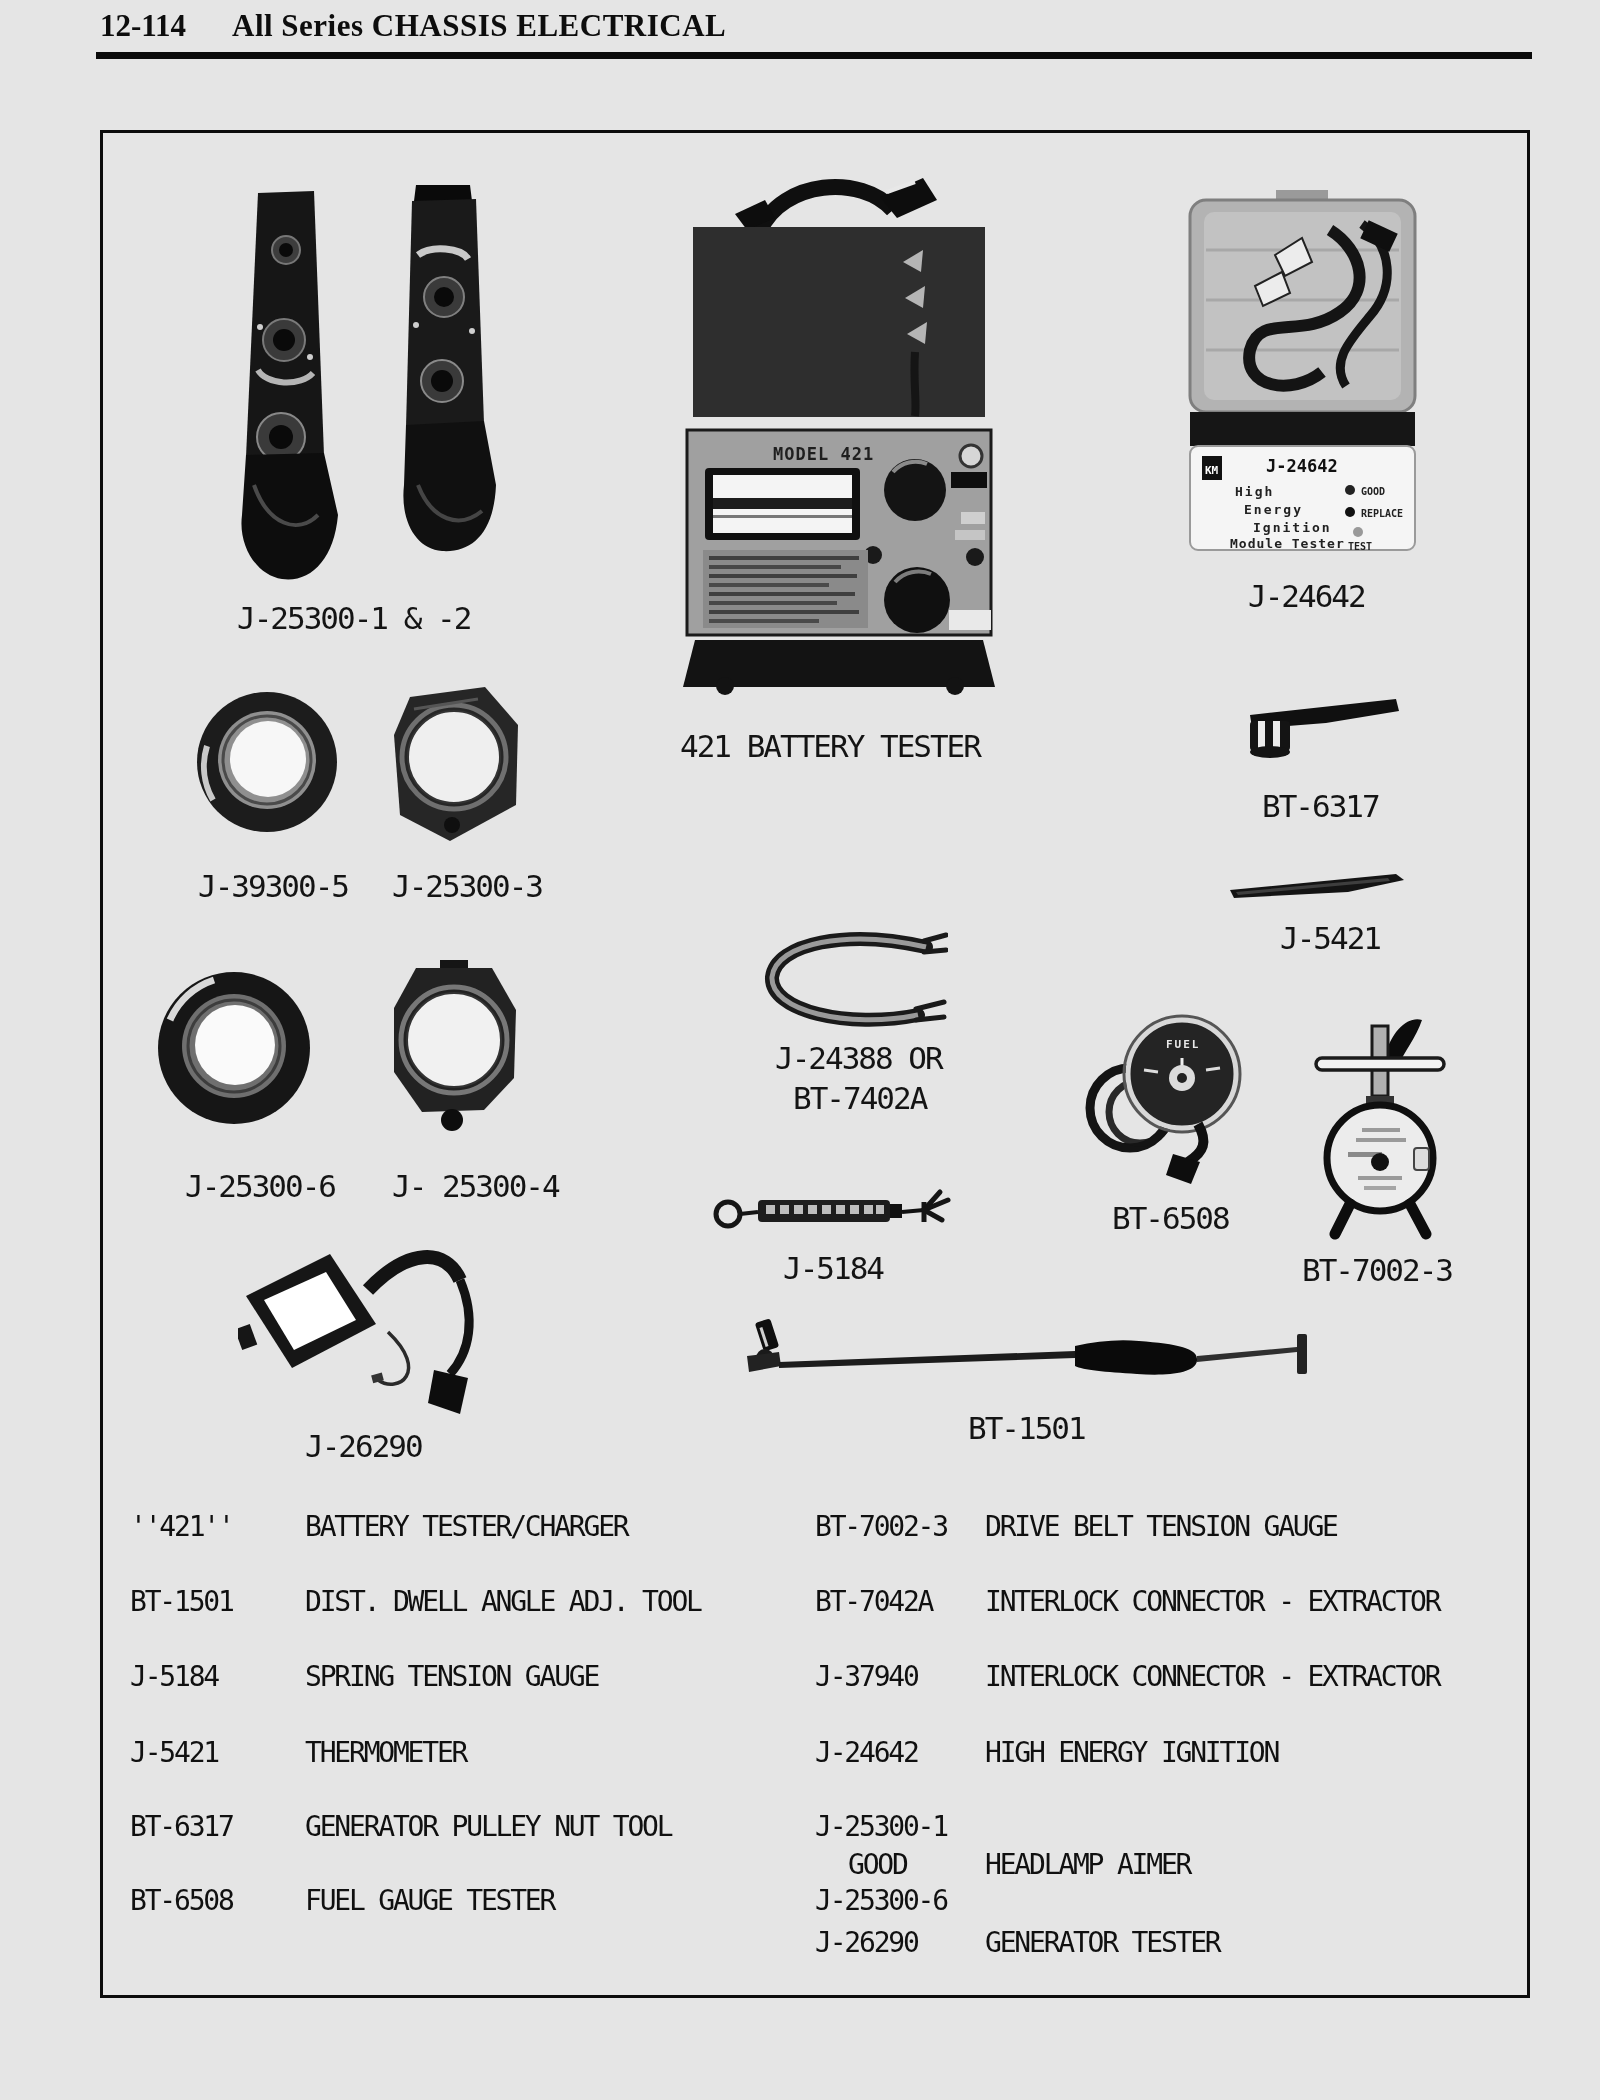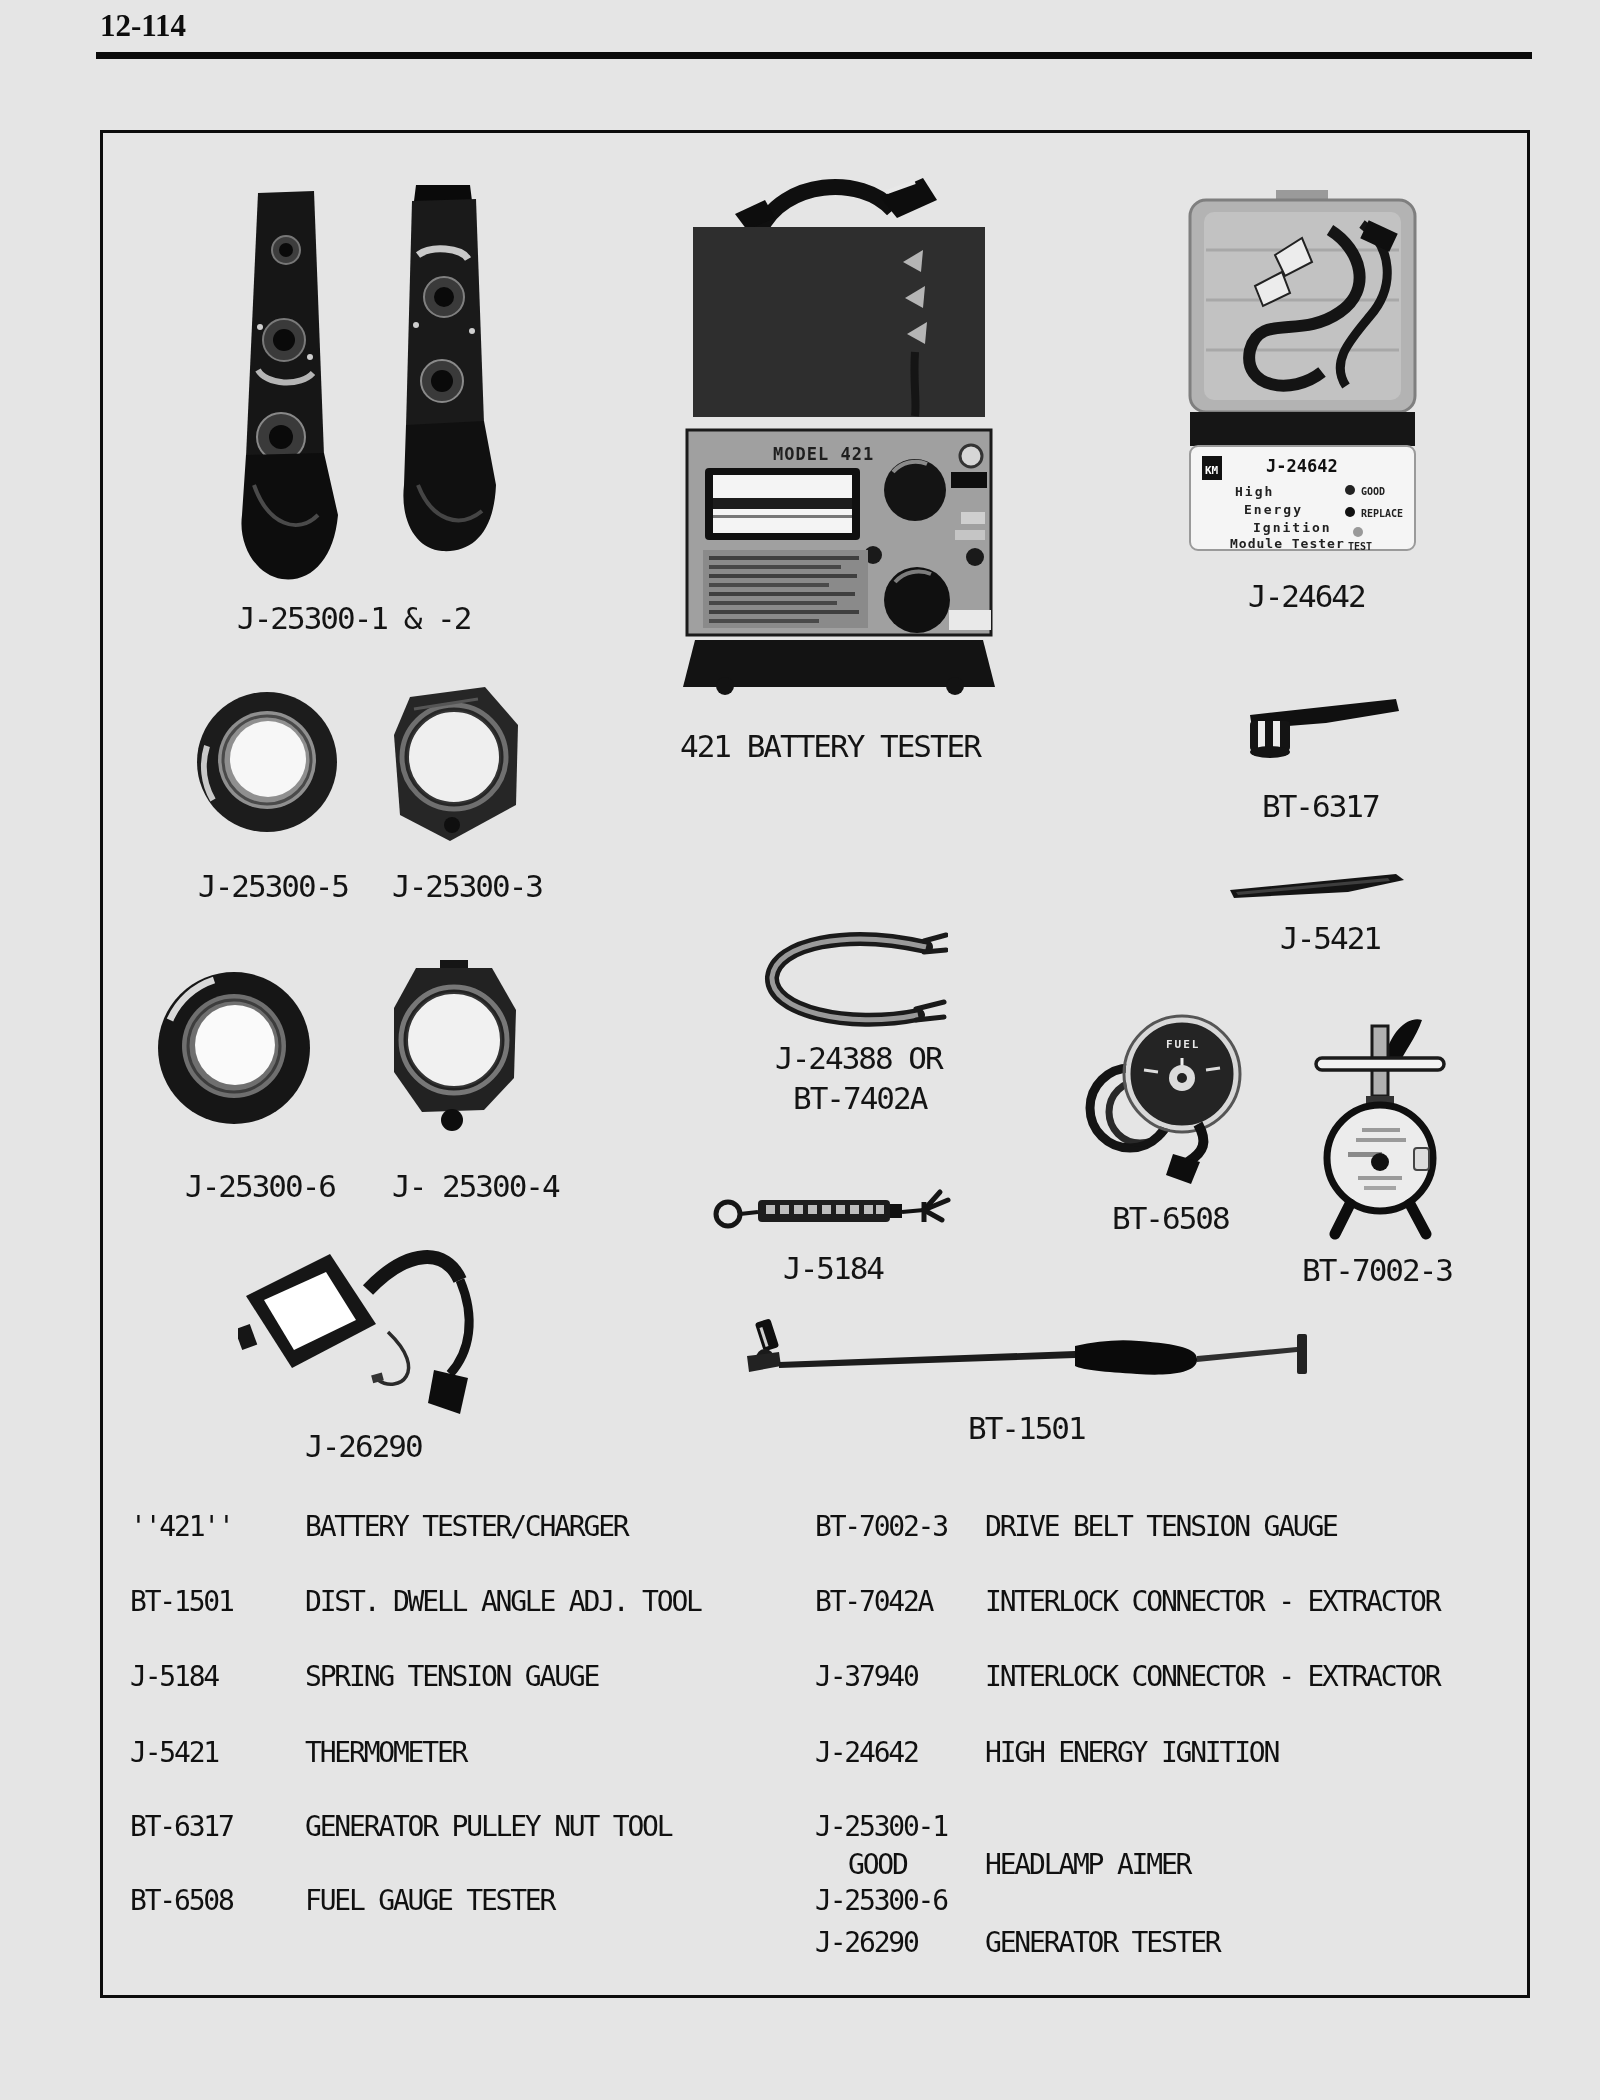--- a/index.html
+++ b/index.html
@@ -19,20 +19,21 @@
   .indent{left:848px;}
   .caption{left:100px;top:2006px;width:1424px;text-align:center;font-size:30px;}
   svg{display:block;}
 </style>
 </head>
 <body>
 
 <div class="sheet">
 
   <div class="abs serif header-num">12-114</div>
+  <div class="abs serif header-title">All Series CHASSIS ELECTRICAL</div>
   <div class="abs rule"></div>
 
   <div class="abs fig-border"></div>
 
   <div class="abs" style="left:218px;top:185px;width:305px;height:405px">
     <svg width="305" height="405" viewBox="0 0 305 405">
       <path d="M40,8 L96,6 L106,270 L28,272 Z" fill="#161616"></path>
       <circle cx="68" cy="65" r="14" fill="#3d3d3d" stroke="#777" stroke-width="2"></circle>
       <circle cx="68" cy="65" r="7" fill="#0a0a0a"></circle>
       <circle cx="66" cy="155" r="21" fill="#3a3a3a" stroke="#7a7a7a" stroke-width="2"></circle>
@@ -139,21 +140,21 @@
 
   <div class="abs" style="left:195px;top:688px;width:148px;height:150px">
     <svg width="148" height="150" viewBox="0 0 148 150">
       <circle cx="72" cy="74" r="70" fill="#1c1c1c"></circle>
       <path d="M18,112 A68,68 0 0 1 12,58" stroke="#c9c9c9" stroke-width="6" fill="none"></path>
       <circle cx="72" cy="72" r="49" fill="#8f8f8f"></circle>
       <circle cx="73" cy="71" r="38" fill="#f7f7f7"></circle>
       <circle cx="72" cy="72" r="44" stroke="#4a4a4a" stroke-width="3" fill="none"></circle>
     </svg>
   </div>
-  <div class="abs tool-label" style="left:198px;top:868px">J-25300-5</div>
+  <div class="abs tool-label" style="left:198px;top:868px">J-39300-5</div>
 
   <div class="abs" style="left:390px;top:685px;width:132px;height:160px">
     <svg width="132" height="160" viewBox="0 0 132 160">
       <path d="M20,12 L95,2 L128,40 L126,120 L60,156 L10,130 L4,50 Z" fill="#262626"></path>
       <circle cx="64" cy="72" r="52" stroke="#6f6f6f" stroke-width="5" fill="none"></circle>
       <circle cx="64" cy="72" r="46" fill="#efefef" stroke="#333" stroke-width="2"></circle>
       <circle cx="62" cy="140" r="8" fill="#0f0f0f"></circle>
       <path d="M24,24 L88,14" stroke="#555" stroke-width="3"></path>
     </svg>
   </div>

